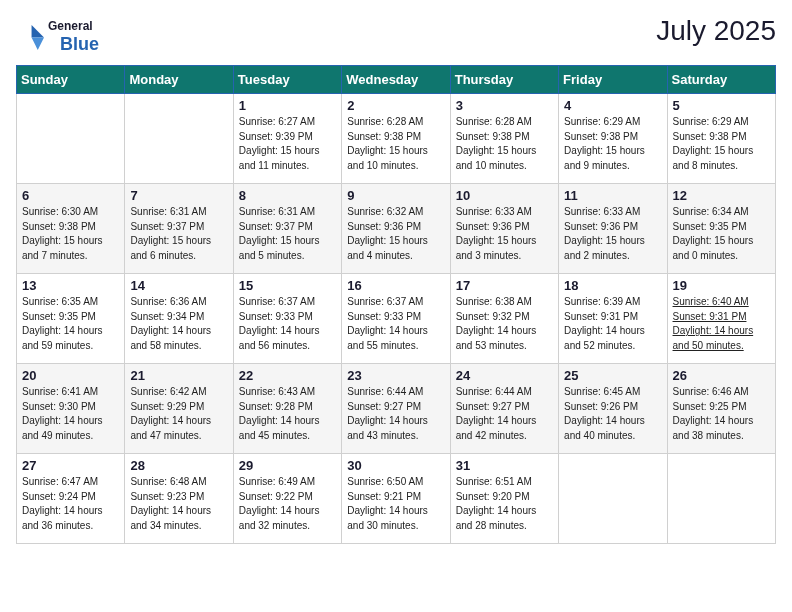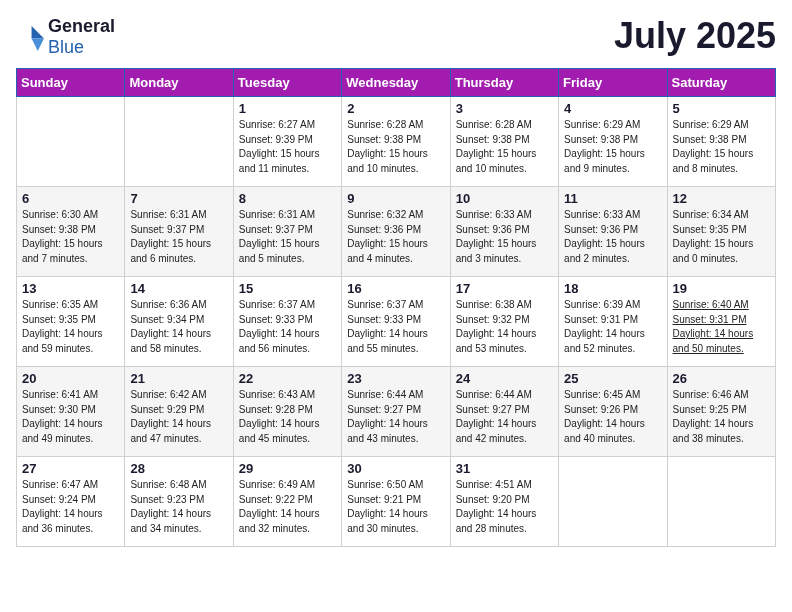--- a/index.html
+++ b/index.html
@@ -15,53 +15,54 @@
       justify-content: space-between;
       align-items: flex-start;
       margin-bottom: 10px;
     }
     .logo {
       display: flex;
       align-items: center;
       gap: 4px;
     }
     .logo-text-general {
-      font-size: 18px;
+      font-size: 12px;
       font-weight: bold;
       color: #1a1a2e;
     }
     .logo-text-blue {
       font-size: 18px;
-      font-weight: normal;
+      font-weight: bold;
       color: #2563b0;
+      margin-left: 12px;
     }
     .logo-icon {
       width: 28px;
       height: 28px;
     }
     .title-area {
       text-align: right;
     }
     .month-title {
-      font-size: 36px;
-      font-weight: bold;
+      font-size: 28px;
+      font-weight: normal;
       color: #1a1a2e;
       line-height: 1.1;
     }
     .location-title {
       font-size: 16px;
       color: #444;
     }
     table {
       width: 100%;
       border-collapse: collapse;
       font-size: 11px;
     }
     thead tr th {
-      background-color: #a21caf;
+      background-color: #0f766e;
       color: #fff;
       padding: 6px 4px;
       text-align: left;
       font-size: 13px;
       font-weight: bold;
       border: 1px solid #2563b0;
     }
     tbody tr td {
       border: 1px solid #d0d0d0;
       vertical-align: top;
@@ -244,21 +245,21 @@
 Daylight: 14 hours
 and 34 minutes.</span></td>
         <td><span class="day-number">29</span><span class="day-detail" style="white-space: pre-line;">Sunrise: 6:49 AM
 Sunset: 9:22 PM
 Daylight: 14 hours
 and 32 minutes.</span></td>
         <td><span class="day-number">30</span><span class="day-detail" style="white-space: pre-line;">Sunrise: 6:50 AM
 Sunset: 9:21 PM
 Daylight: 14 hours
 and 30 minutes.</span></td>
-        <td><span class="day-number">31</span><span class="day-detail" style="white-space: pre-line;">Sunrise: 4:51 AM
+        <td><span class="day-number">31</span><span class="day-detail" style="white-space: pre-line;">Sunrise: 6:51 AM
 Sunset: 9:20 PM
 Daylight: 14 hours
 and 28 minutes.</span></td>
         <td class="empty-cell"></td>
         <td class="empty-cell"></td>
       </tr>
     </tbody>
 </table>
 
 </body></html>

